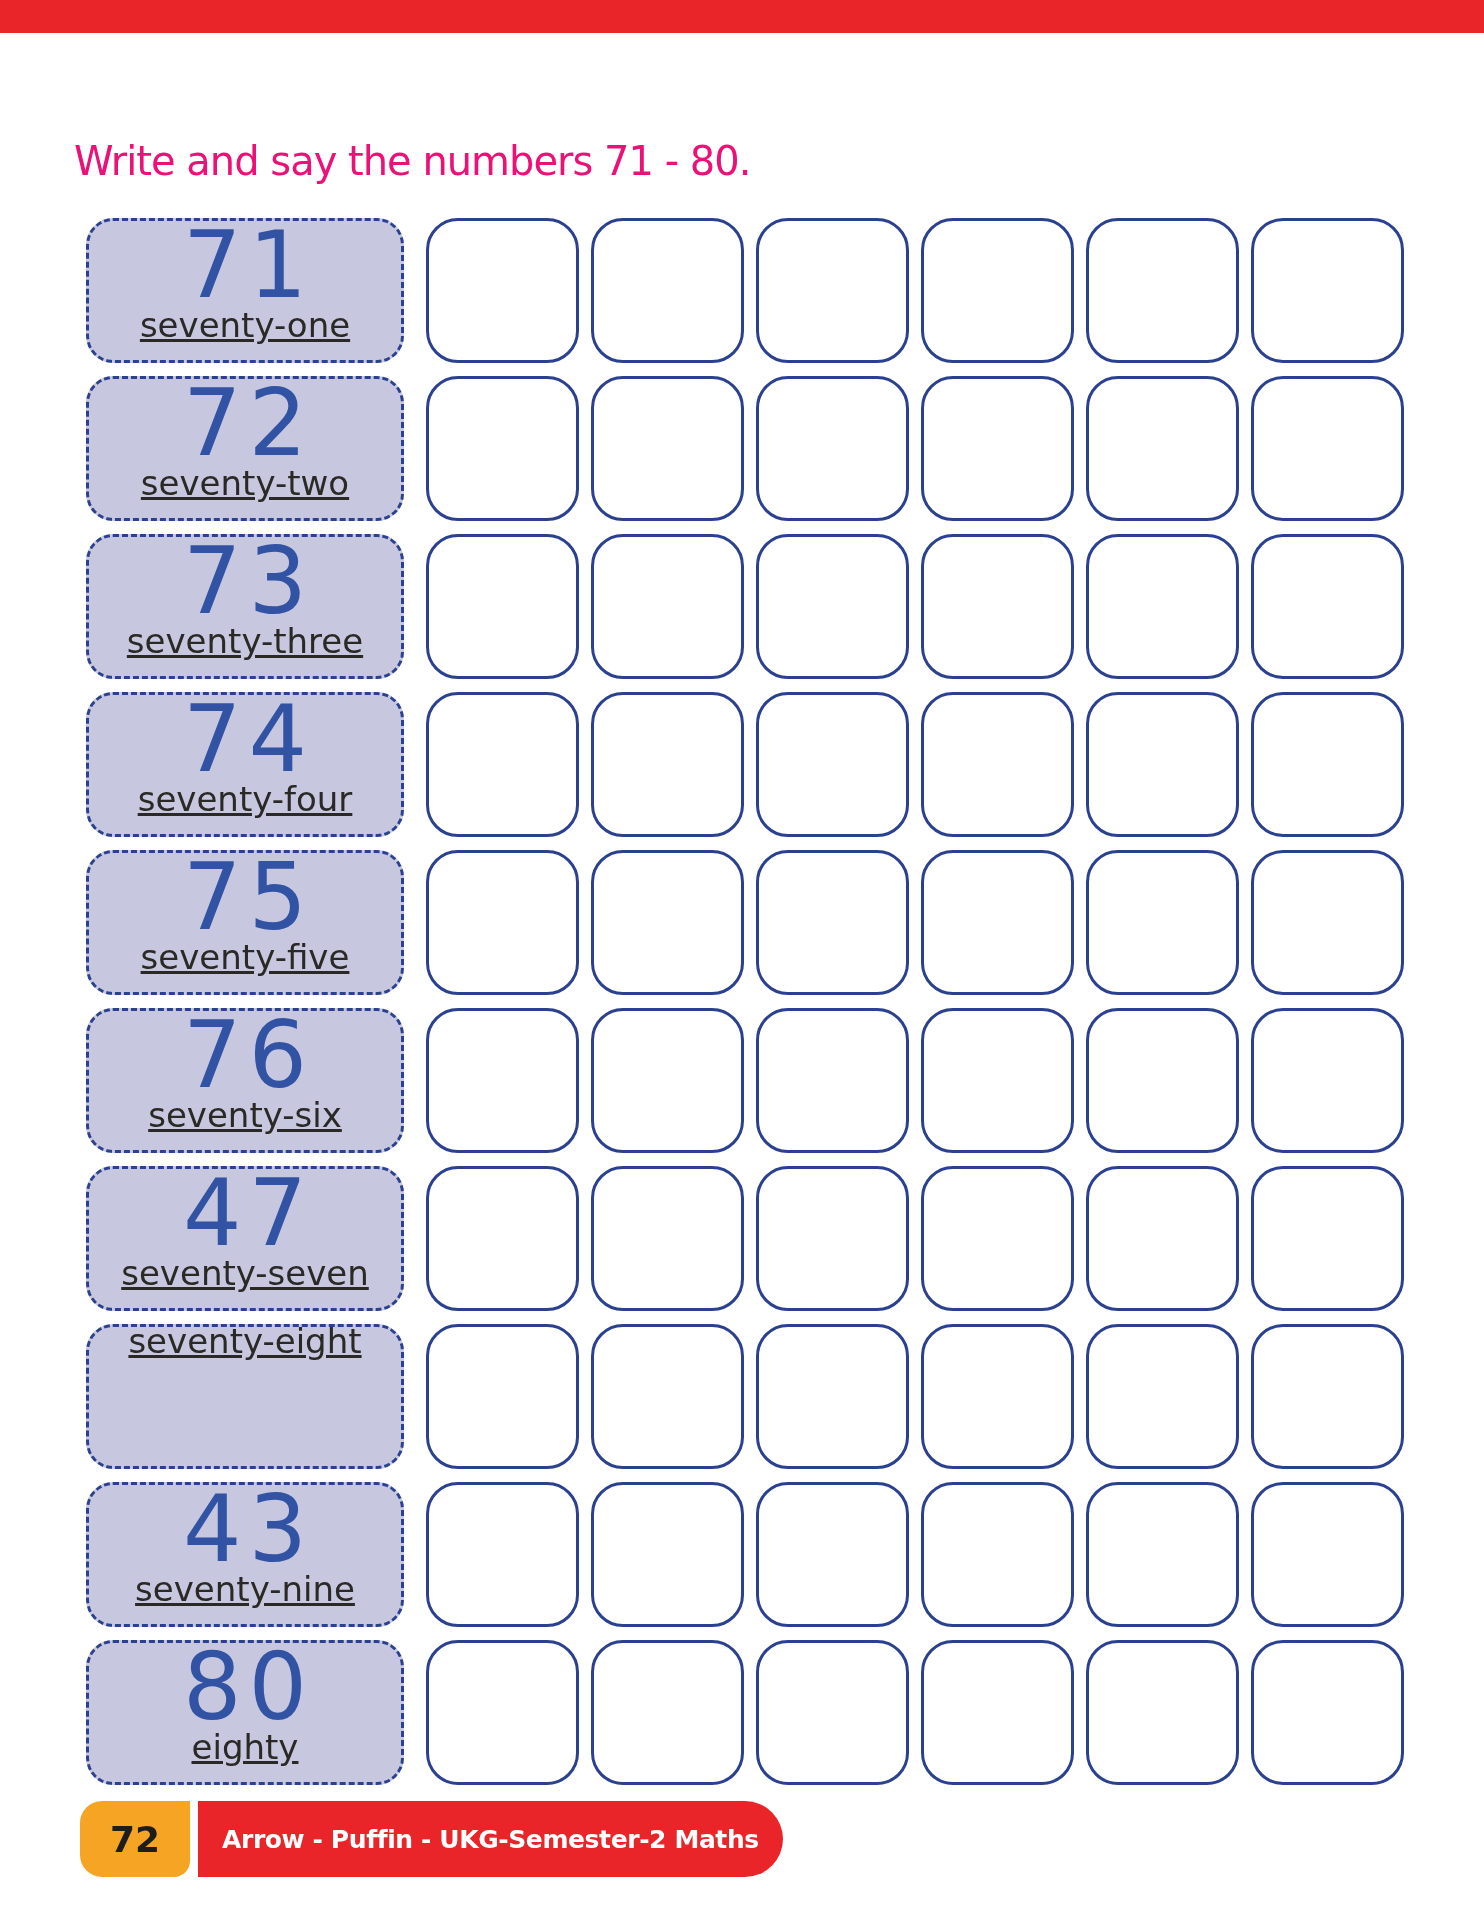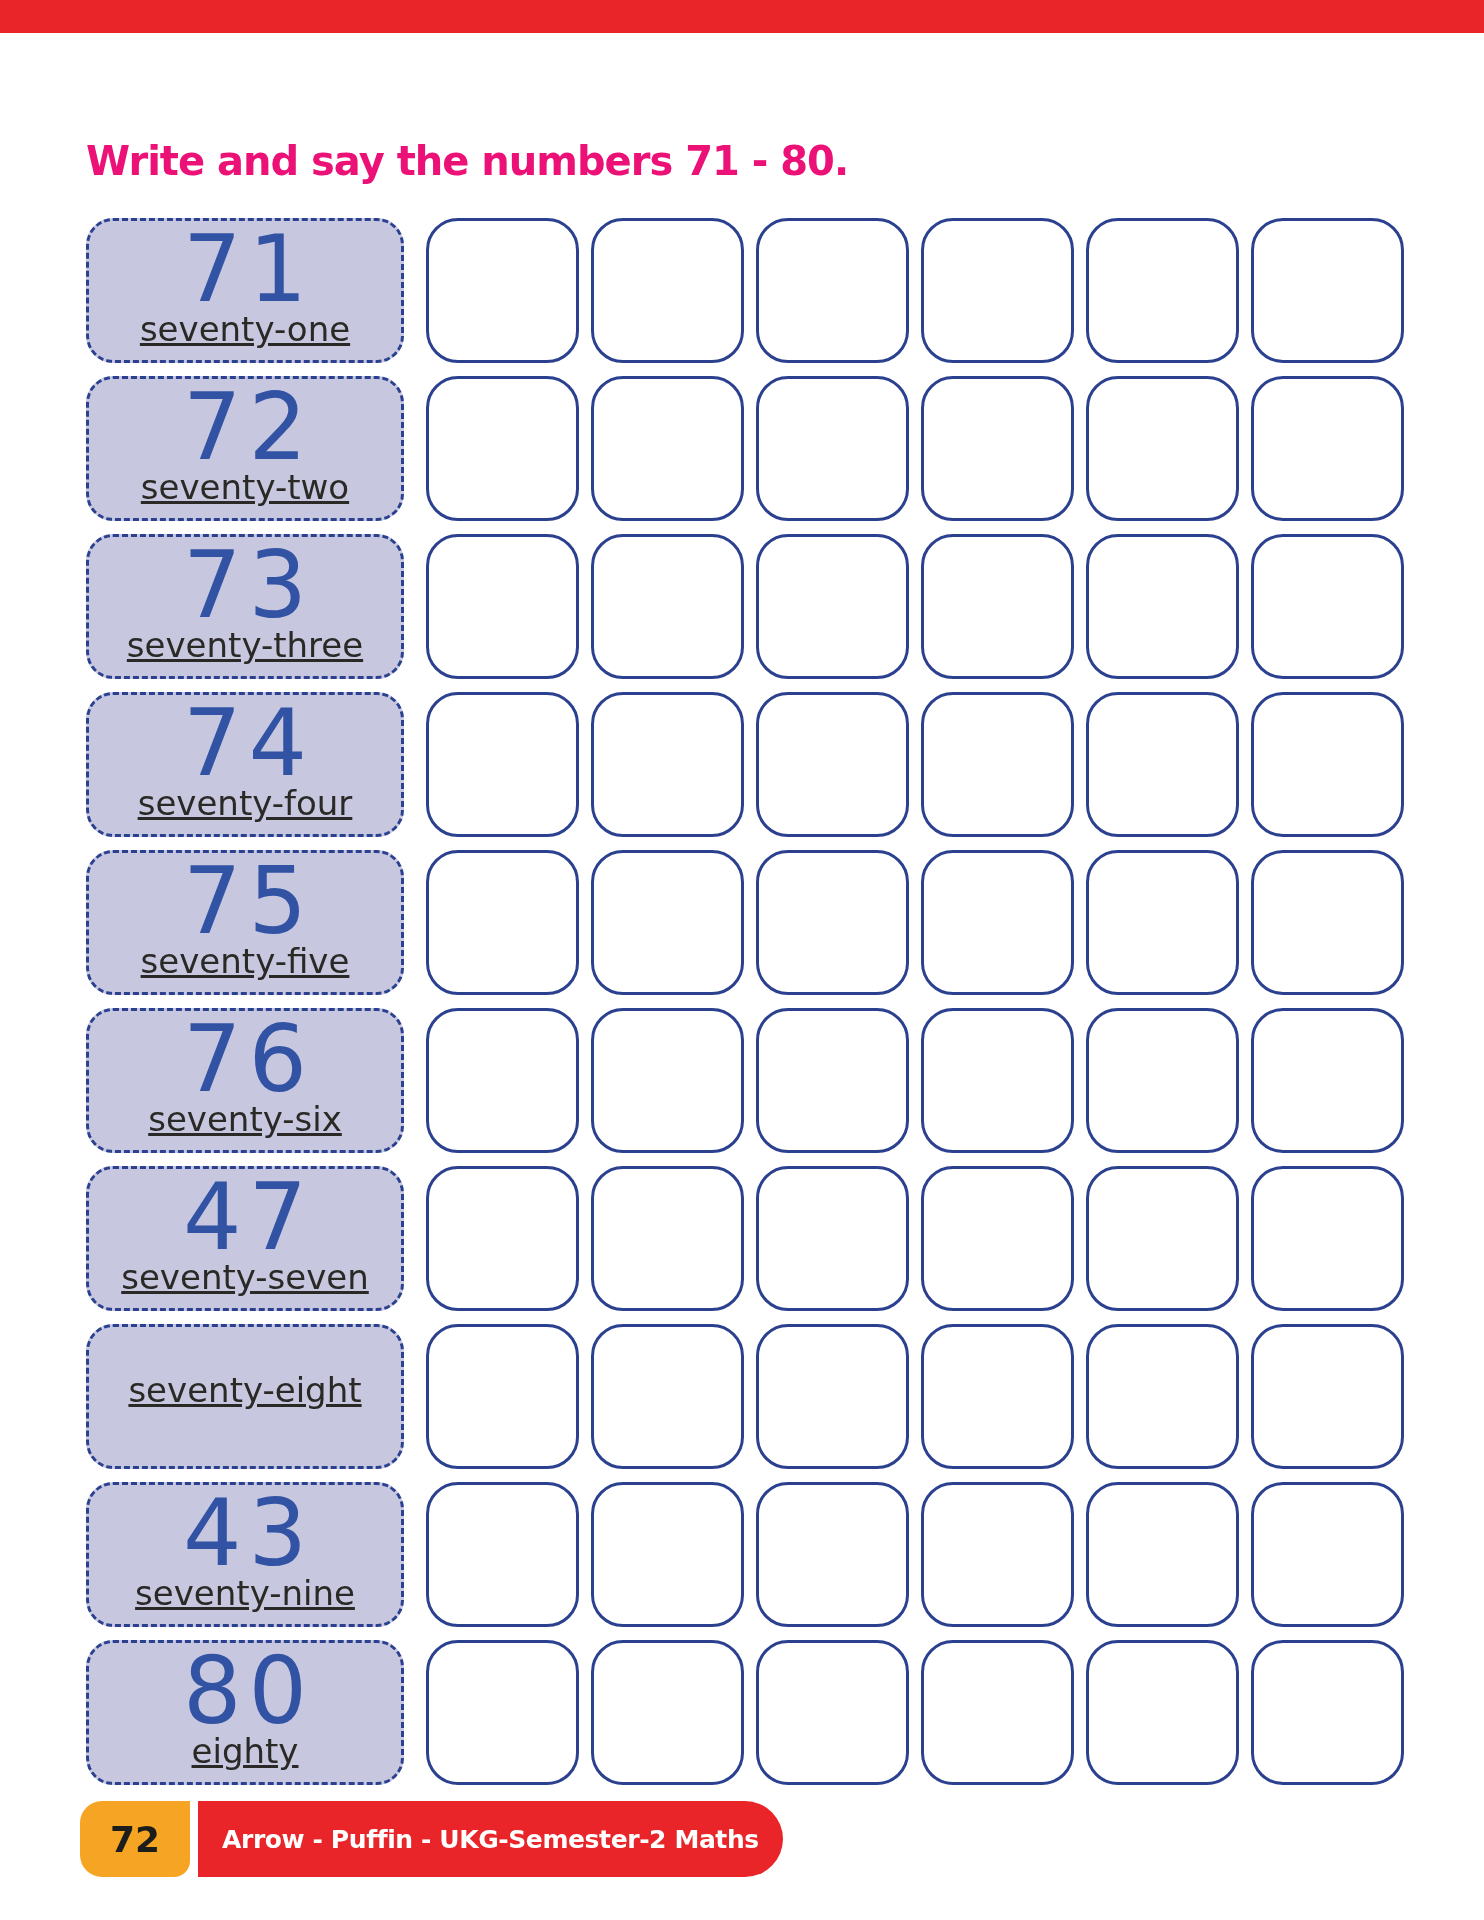--- a/index.html
+++ b/index.html
@@ -26,24 +26,24 @@
     overflow:hidden;
   }
   .top-bar{
     position:absolute;
     left:0;top:0;
     width:100%;height:33px;
     background:var(--top-bar-red);
   }
   .title{
     position:absolute;
-    left:86px;top:138px;
+    left:74px;top:138px;
     margin:0;
     font-size:40px;
-    font-weight:bold;
+    font-weight:normal;
     letter-spacing:-1px;
     color:var(--title-pink);
     white-space:nowrap;
   }
   .grid{
     position:absolute;
     left:86px;top:218px;
     width:1318px;
     display:flex;
     flex-direction:column;
@@ -57,21 +57,21 @@
   .num-box{
     box-sizing:border-box;
     width:318px;
     height:145px;
     background:var(--box-lavender);
     border:3px dashed var(--navy-border);
     border-radius:27px;
     display:flex;
     flex-direction:column;
     align-items:center;
-    justify-content:center;
+    justify-content:flex-start;
     overflow:hidden;
   }
   .num{
     font-size:92px;
     line-height:0.98;
     letter-spacing:7px;
     text-indent:7px;
     color:var(--number-blue);
     font-weight:normal;
   }

